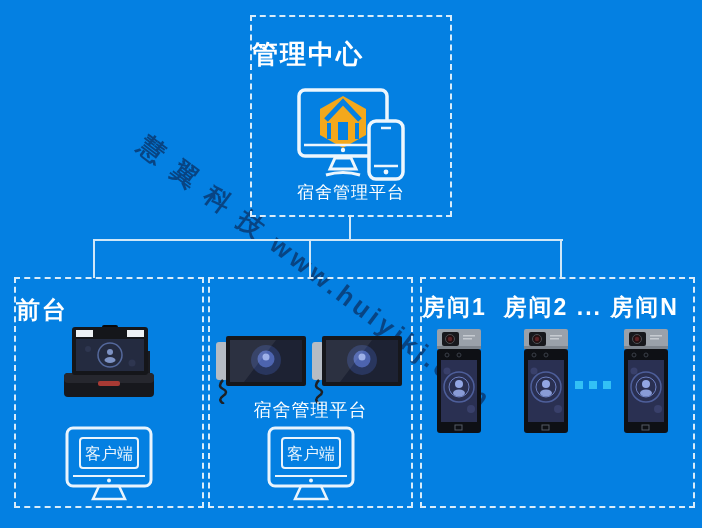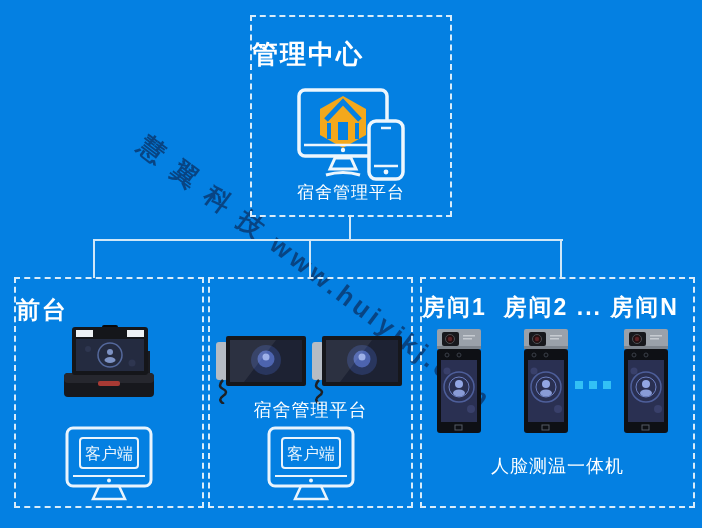--- a/index.html
+++ b/index.html
@@ -205,16 +205,15 @@
       <rect x="6" y="31" width="36" height="62" fill="#2a3052"></rect>
       <circle cx="12" cy="42" r="3.5" fill="#39406b"></circle>
       <circle cx="36" cy="80" r="4" fill="#39406b"></circle>
       <circle cx="24" cy="58" r="15" fill="none" stroke="#5567a8" stroke-width="1.5" opacity="0.85"></circle>
       <circle cx="24" cy="58" r="10" fill="none" stroke="#6d80c2" stroke-width="1"></circle>
       <circle cx="24" cy="55" r="4" fill="#93a7e4"></circle>
       <ellipse cx="24" cy="64" rx="6" ry="3.5" fill="#93a7e4" opacity="0.9"></ellipse>
       <rect x="20" y="96" width="7" height="5" fill="none" stroke="#555b66" stroke-width="1"></rect>
     </svg>
 
-    <div class="dev-label" style="top:175px;">人脸测温一体机</div>
   </div>
 
 </div>
 
 </body></html>

